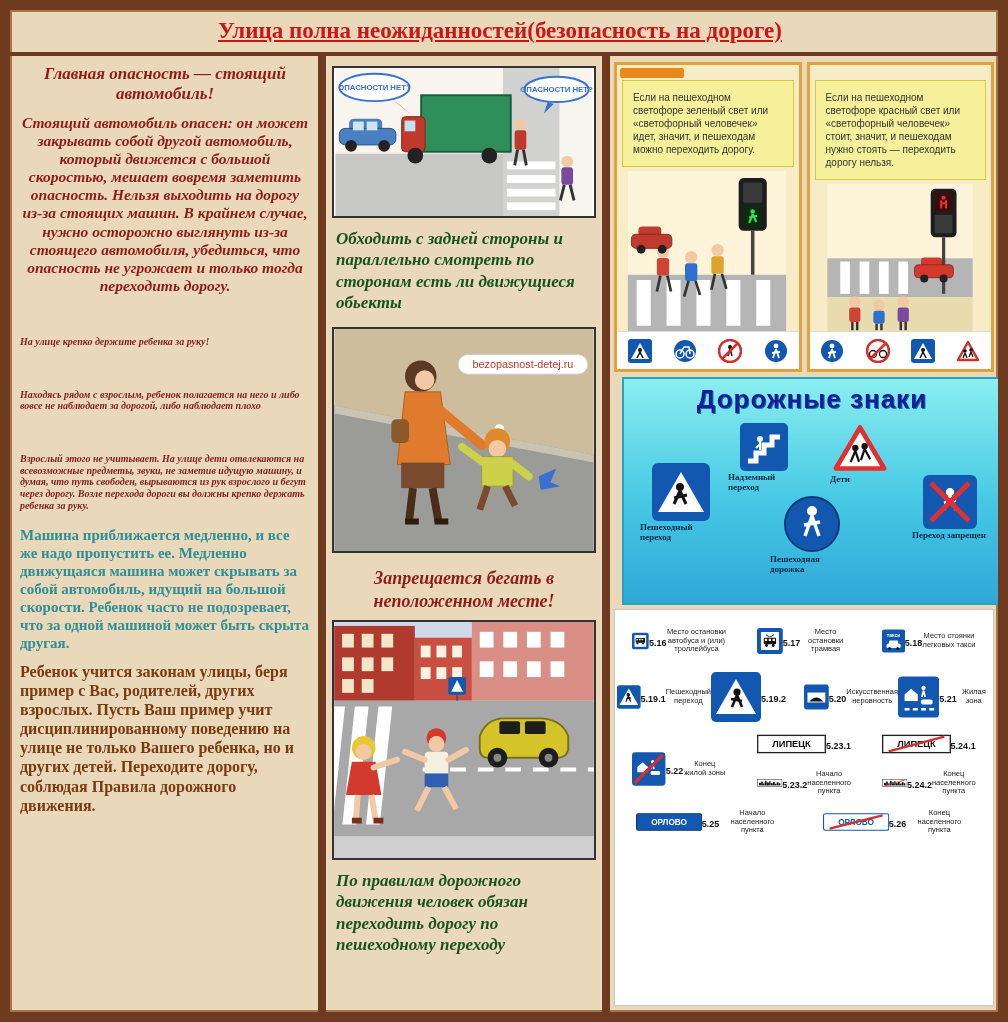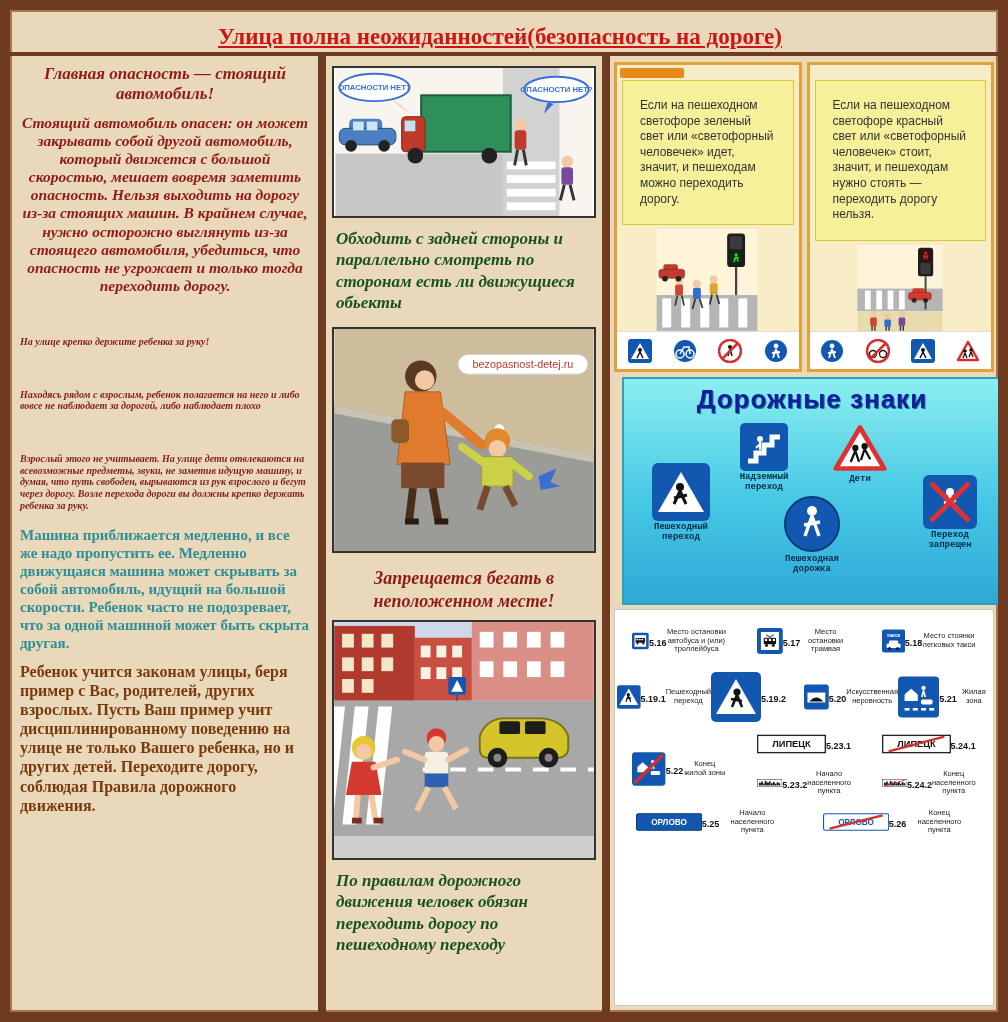--- a/index.html
+++ b/index.html
@@ -5,21 +5,21 @@
   * { margin:0; padding:0; box-sizing:border-box; }
   html,body { width:1008px; height:1022px; background:#fff; }
   .poster {
     position:relative; width:1008px; height:1022px;
     background:#ead8ba; border:10px solid #6e3b20;
     box-shadow: inset 0 0 0 2px #a57748;
     font-family:"Liberation Serif", serif; overflow:hidden;
   }
   
   .header { position:absolute; top:2px; left:2px; right:10px; height:38px;
-            display:flex; align-items:flex-end; justify-content:center; }
+            display:flex; align-items:center; justify-content:center; }
   .header-title { font-size:23px; font-weight:bold; color:#cc1616; text-decoration:underline; }
   .hr-line { position:absolute; top:42px; left:0; right:0; height:4px; background:#6e3b20; }
 
   
   .col-left  { position:absolute; left:2px;  top:48px; width:306px; bottom:2px; padding:6px 8px 4px 8px; }
   .divider-1 { position:absolute; left:308px; top:42px; width:8px; bottom:0; background:#6e3b20; }
   .col-mid   { position:absolute; left:316px; top:46px; width:276px; bottom:12px; padding:10px 6px; }
   .divider-2 { position:absolute; left:592px; top:42px; width:8px; bottom:0; background:#6e3b20; }
   .col-right { position:absolute; left:600px; top:46px; width:388px; bottom:0; }
 
@@ -35,35 +35,35 @@
   
   .mid-img { display:block; border:2px solid #333; background:#fff; margin:0 auto; }
   .caption-green { color:#17541c; font-weight:bold; font-style:italic; font-size:17px; line-height:1.25; margin:10px 4px 6px 4px; }
   .caption-red   { color:#8e1b15; font-weight:bold; font-style:italic; font-size:18px; line-height:1.25; margin:14px 6px 8px 6px; text-align:center; }
   .gap18 { margin-top:14px; }
 
   
   .traffic-row { position:absolute; top:6px; left:4px; width:380px; height:310px; display:flex; gap:5px; }
   .tpanel { flex:1; background:#f7ecc6; border:3px solid #e0a23a; display:flex; flex-direction:column; position:relative; }
   .tpanel-ribbon { position:absolute; top:3px; left:3px; width:64px; height:10px; background:#e88a1a; border-radius:2px; }
-  .tpanel-text { margin:15px 5px 4px 5px; padding:17px; background:#f6f09a; border:1px solid #d8c93a;
-                 font-family:"Liberation Sans", sans-serif; font-size:12px; line-height:1.3; color:#333; }
+  .tpanel-text { margin:15px 5px 4px 5px; padding:10px; background:#f6f09a; border:1px solid #d8c93a;
+                 font-family:"Liberation Sans", sans-serif; font-size:10px; line-height:1.3; color:#333; }
   .tpanel-scene { flex:1; }
   .tpanel-signs { height:38px; background:#fff; display:flex; justify-content:space-around; align-items:center; border-top:1px solid #ddd; }
 
   
   .znaki-panel { position:absolute; top:321px; left:12px; width:380px; height:228px;
                  background:linear-gradient(180deg,#8beef0 0%, #45c8e4 55%, #2fa8d8 100%);
                  border:2px solid #27a3bc; }
   .znaki-title { text-align:center; font-size:26px; font-weight:bold; color:#1a1aa0;
                  font-family:"Liberation Sans", sans-serif; margin-top:5px; letter-spacing:1px;
                  text-shadow:1px 1px 0 #0e7c8c; }
   .znak { position:absolute; display:flex; flex-direction:column; align-items:center; }
-  .znak-label { font-size:9px; color:#06284a; margin-top:2px; text-align:center;
-                font-family:Liberation Mono, monospace; font-weight:bold; line-height:1.1; }
+  .znak-label { font-size:9px; color:#06284a; margin-top:2px; text-align:left;
+                font-family:Liberation Serif, serif; font-weight:bold; line-height:1.1; }
 
   
   .num-panel { position:absolute; top:553px; left:4px; width:380px; bottom:6px; background:#fff;
                border:1px solid #c8c8c8; padding:8px 2px 2px 2px; font-family:"Liberation Sans", sans-serif; }
   .num-row { display:flex; justify-content:space-around; align-items:flex-start; margin-bottom:8px; }
   .num-cell { display:flex; flex-direction:row; align-items:center; width:94px; }
   .num-num  { font-size:9px; color:#111; margin-top:3px; font-weight:bold; }
   .num-name { font-size:7.5px; color:#222; text-align:center; line-height:1.15; }
   .num-col  { display:flex; flex-direction:column; align-items:center; gap:10px; }
   .mirror { transform:scaleX(-1); }

